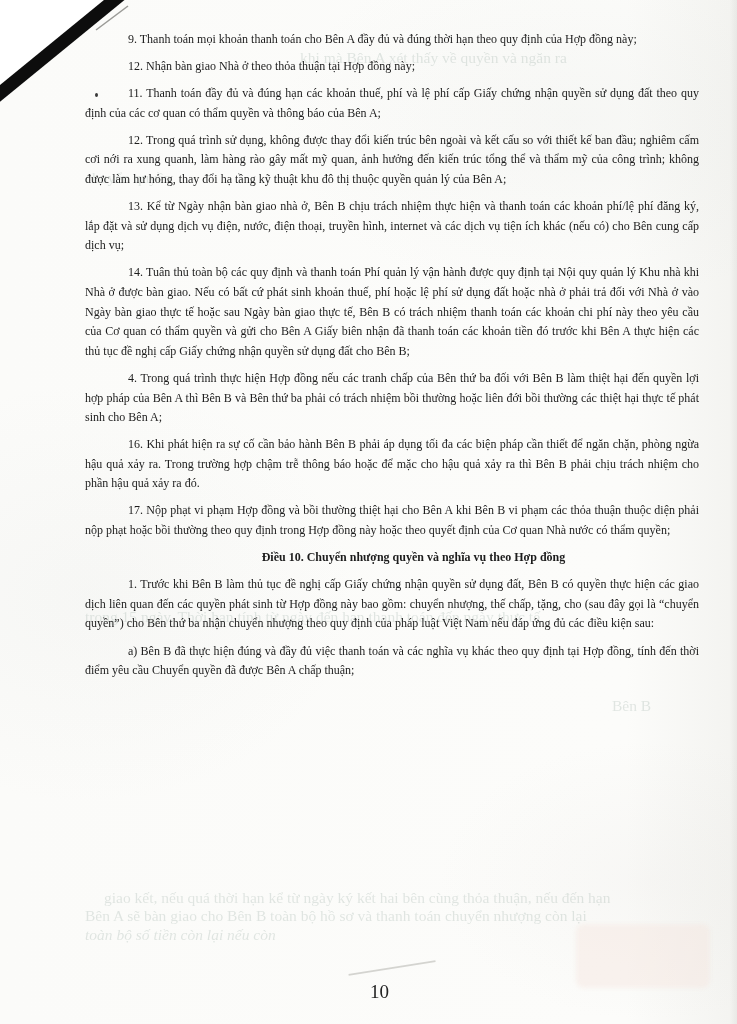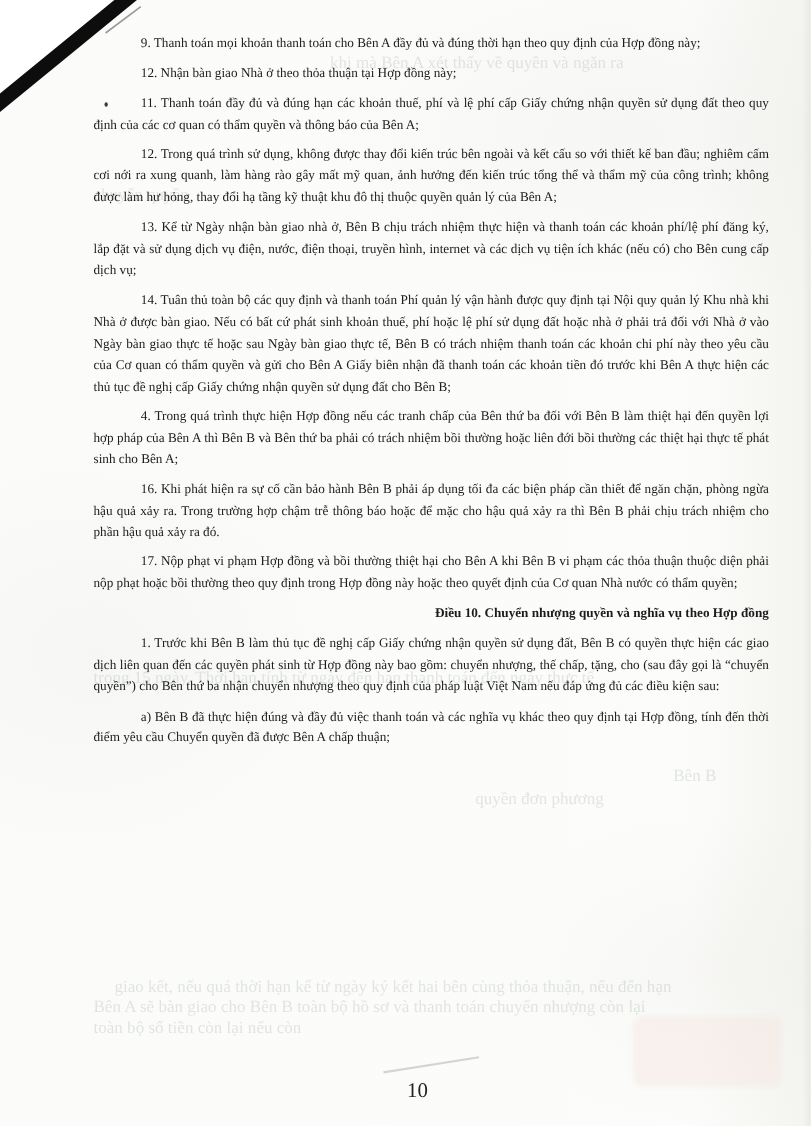--- a/index.html
+++ b/index.html
@@ -23,21 +23,21 @@
     font-size:12px;line-height:19.6px;
   }
   .content p{
     margin:0 0 7.5px 0;
     text-indent:43px;
     text-align:justify;
     text-justify:inter-word;
   }
   .content p.heading{
     font-weight:bold;
-    text-align:right;
+    text-align:center;
     margin-top:3px;
   }
   .pagenum{
     position:absolute;left:370px;top:981px;
     font-size:19px;color:#222;
   }
   
   .ghost{
     position:absolute;
     color:#5b7a6e;opacity:0.17;filter:blur(0.7px);
@@ -46,21 +46,21 @@
   }
   .g0{top:49px;left:300px;width:398px;}
   .g1{top:147px;left:128px;width:570px;}
   .g2{top:169px;left:85px;width:130px;}
   .g3{top:518px;left:85px;width:480px;}
   .g4{top:608px;left:85px;width:604px;font-family:Liberation Serif, serif;}
   .g5{top:697px;left:612px;width:86px;}
   .g6{top:718px;left:432px;width:266px;}
   .g7{top:889px;left:104px;width:596px;}
   .g8{top:907px;left:85px;width:606px;}
-  .g9{top:926px;left:85px;width:285px;}
+  .g9{top:926px;left:85px;width:285px;font-style:italic;}
   .corner-svg{position:absolute;left:0;top:0;}
   .ink-dot{
     position:absolute;left:95px;top:93px;width:3px;height:4px;
     background:#3a3a3a;border-radius:50%;
   }
   .stain{
     position:absolute;left:576px;top:924px;width:134px;height:64px;
     background:rgba(246,227,221,0.40);border-radius:8px;filter:blur(2px);
   }
   .scratch{
@@ -70,21 +70,20 @@
 </style>
 </head>
 <body>
 
 <div class="page">
 
   <span class="ghost g0">khi mà Bên A xét thấy về quyền và ngăn ra</span>
   <span class="ghost g2">chuyển quyền</span>
   <span class="ghost g4">trong 15 ngày. Thời hạn tính từ ngày đến hạn thanh toán đến ngày thực tế</span>
   <span class="ghost g5">Bên B</span>
-  <span class="ghost g6">quyền đơn phương</span>
   <span class="ghost g7">giao kết, nếu quá thời hạn kể từ ngày ký kết hai bên cùng thỏa thuận, nếu đến hạn</span>
   <span class="ghost g8">Bên A sẽ bàn giao cho Bên B toàn bộ hồ sơ và thanh toán chuyển nhượng còn lại</span>
   <span class="ghost g9">toàn bộ số tiền còn lại nếu còn</span>
 
   <div class="stain"></div>
   <div class="scratch"></div>
 
   <div class="content">
     <p>9. Thanh toán mọi khoản thanh toán cho Bên A đầy đủ và đúng thời hạn theo quy định của Hợp đồng này;</p>
     <p>12. Nhận bàn giao Nhà ở theo thỏa thuận tại Hợp đồng này;</p>

